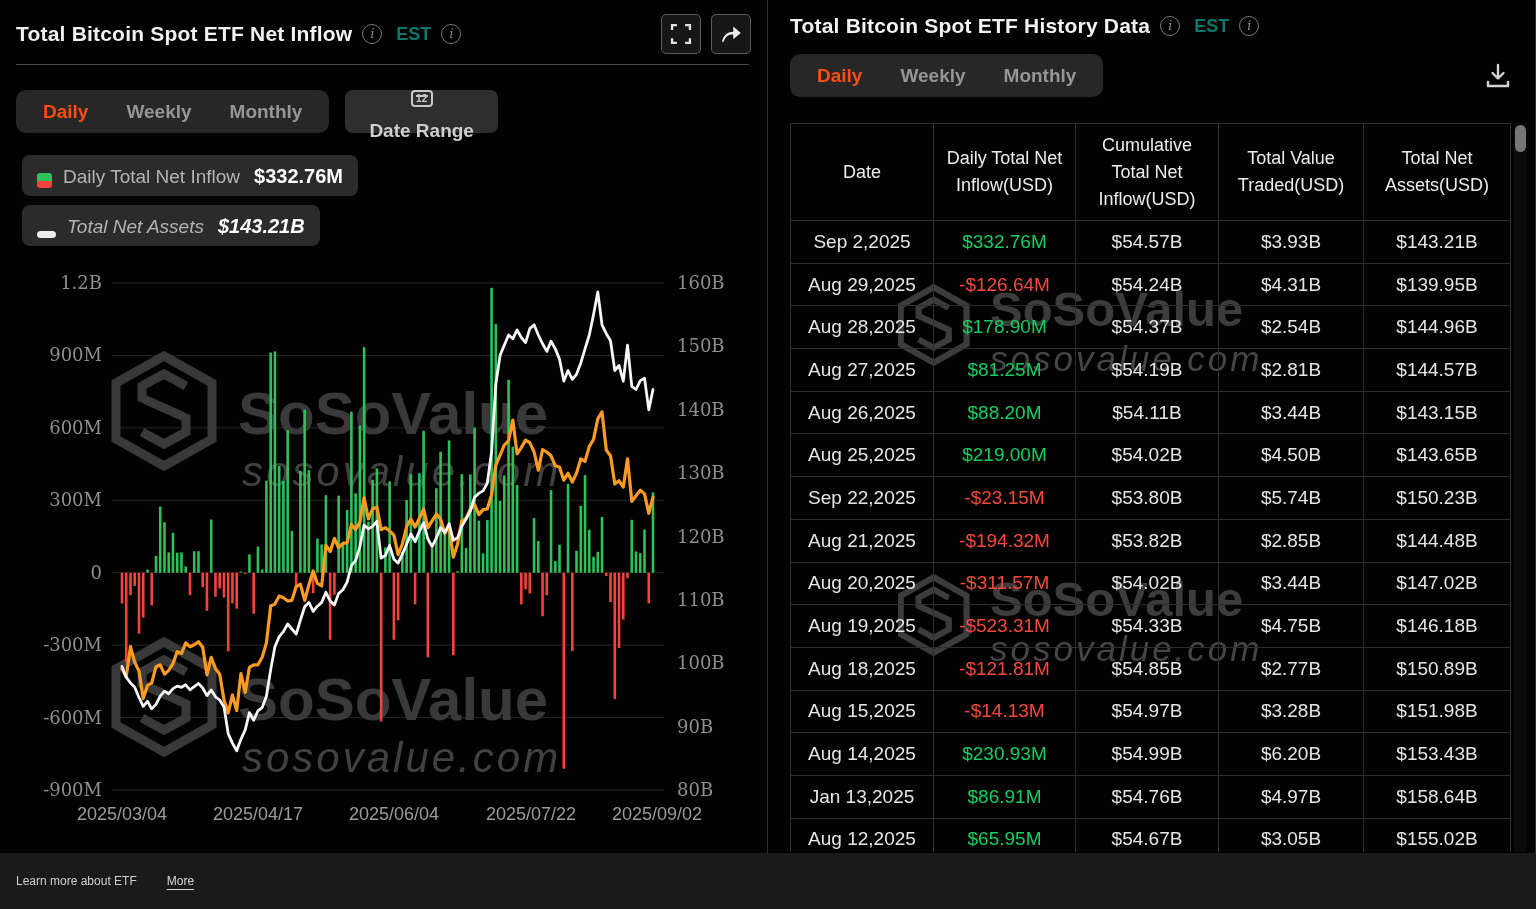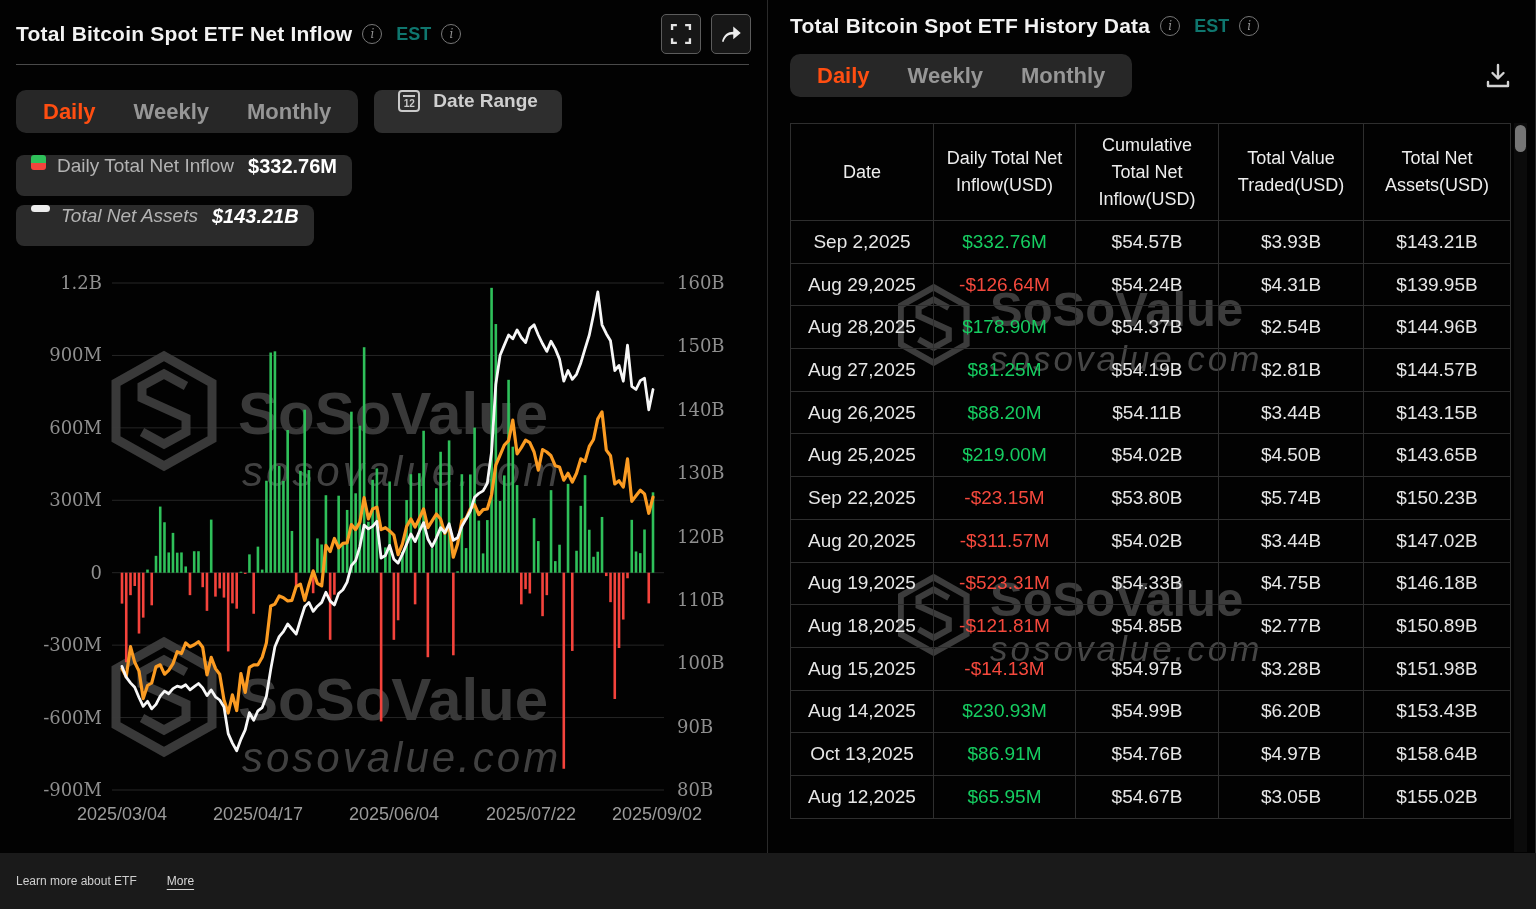--- a/index.html
+++ b/index.html
@@ -21,35 +21,35 @@
   .head-actions { margin-left:auto; display:flex; gap:10px; }
   .icon-btn { width:40px; height:40px; background:#171717; border:1px solid #5c5c5c;
     border-radius:5px; display:flex; align-items:center; justify-content:center; }
   .lp-divider { height:1px; background:#4a4a4a; margin:10px 18px 0 16px; }
 
   
   .controls { display:flex; align-items:center; gap:16px; margin:25px 16px 0 16px; }
   .panel.right .controls { margin:16px 22px 0 22px; }
   .tab-group { display:flex; align-items:center; background:#272727; border-radius:10px;
     height:43px; padding:0 8px; }
-  .tab { padding:0 19px; font-size:22px; font-weight:600; color:#969696; cursor:pointer; }
+  .tab { padding:0 19px; font-size:19px; font-weight:600; color:#969696; cursor:pointer; }
   .tab.active { color:#ff4e11; }
-  .date-btn { display:flex; gap:13px; background:#2e2e2e; border-radius:8px;
-    height:43px; padding:0 24px; font-size:19px; font-weight:700; color:#cfcfcf; }
+  .date-btn { display:flex; align-items:center; gap:13px; background:#2e2e2e; border-radius:8px;
+    height:43px; padding:0 24px; font-size:19px; font-weight:700; color:#cfcfcf;flex-direction:column; }
   .cal { position:relative; width:22px; height:22px; border:2px solid #c9c9c9; border-radius:4px;
     display:flex; align-items:flex-end; justify-content:center; }
   .cal:before { content:""; position:absolute; left:3px; right:3px; top:3px; height:2px; background:#c9c9c9; }
   .cal span { font-size:10px; font-weight:700; color:#c9c9c9; line-height:13px; }
   .dl-btn { margin-left:auto; display:flex; align-items:center; }
 
   
   .legend-row { margin:22px 16px 0 16px; display:flex; gap:10px; }
   .legend-row + .legend-row { margin-top:9px;font-style:italic; }
-  .badge { display:inline-flex; align-items:flex-start; gap:11px; background:#2b2b2b; border-radius:8px;
-    height:41px; padding:0 15px; font-size:19px; color:#b3b3b3; }
+  .badge { display:inline-flex; align-items:flex-end; gap:11px; background:#2b2b2b; border-radius:8px;
+    height:41px; padding:8px 15px; font-size:19px; color:#b3b3b3;margin-left:6px; }
   .badge b { color:#ffffff; font-size:20px; font-weight:700; margin-left:3px; }
   .sw-split { width:15px; height:15px; border-radius:3px; overflow:hidden; display:flex; flex-direction:column; }
   .sw-split i { flex:1; }
   .sw-dash { width:19px; height:7px; border-radius:4px; }
 
   #chart { position:absolute; left:0; top:252px; }
 
   
   .table-clip { position:absolute; left:22px; top:123px; width:723px; height:729px; overflow:hidden; }
   table { border-collapse:collapse; table-layout:fixed; width:720px; position:relative; z-index:1; }
@@ -406,20 +406,27 @@
               <td>$143.65B</td>
             </tr>
             <tr>
               <td>Sep 22,2025</td>
               <td class="neg">-$23.15M</td>
               <td>$53.80B</td>
               <td>$5.74B</td>
               <td>$150.23B</td>
             </tr>
             <tr>
+              <td>Aug 21,2025</td>
+              <td class="neg">-$194.32M</td>
+              <td>$53.82B</td>
+              <td>$2.85B</td>
+              <td>$144.48B</td>
+            </tr>
+            <tr>
               <td>Aug 20,2025</td>
               <td class="neg">-$311.57M</td>
               <td>$54.02B</td>
               <td>$3.44B</td>
               <td>$147.02B</td>
             </tr>
             <tr>
               <td>Aug 19,2025</td>
               <td class="neg">-$523.31M</td>
               <td>$54.33B</td>
@@ -441,21 +448,21 @@
               <td>$151.98B</td>
             </tr>
             <tr>
               <td>Aug 14,2025</td>
               <td class="pos">$230.93M</td>
               <td>$54.99B</td>
               <td>$6.20B</td>
               <td>$153.43B</td>
             </tr>
             <tr>
-              <td>Oct 13,2025</td>
+              <td>Jan 13,2025</td>
               <td class="pos">$86.91M</td>
               <td>$54.76B</td>
               <td>$4.97B</td>
               <td>$158.64B</td>
             </tr>
             <tr>
               <td>Aug 12,2025</td>
               <td class="pos">$65.95M</td>
               <td>$54.67B</td>
               <td>$3.05B</td>

